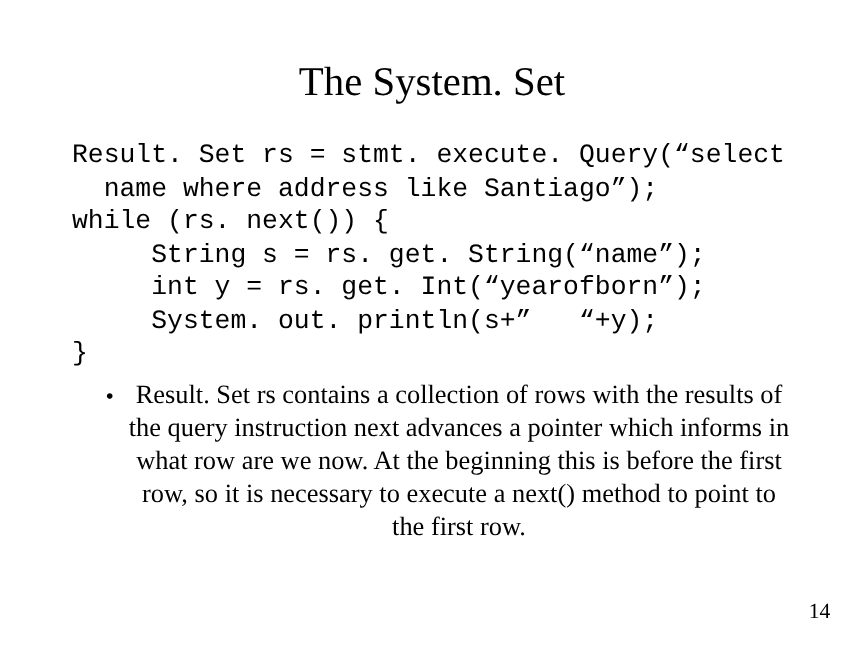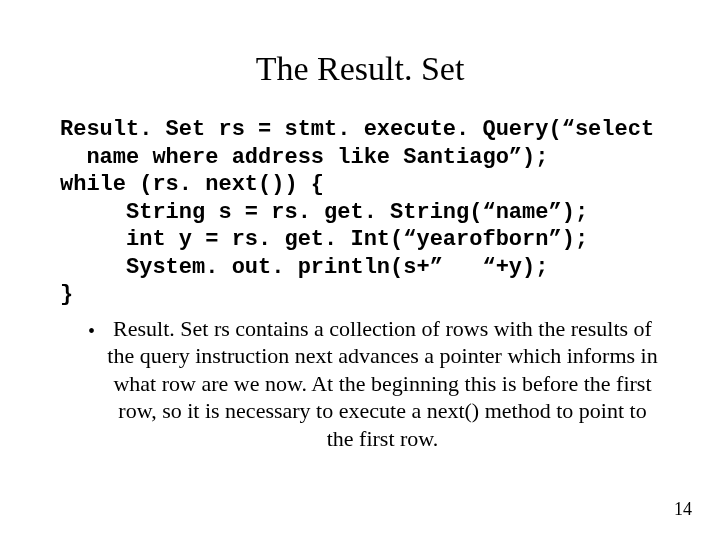--- a/index.html
+++ b/index.html
@@ -24,21 +24,20 @@
     text-align: center;
     margin: 0 0 28px 0;
     font-weight: normal;
   }
   .code {
     font-family: "Courier New", Courier, monospace;
     font-size: 22px;
     line-height: 1.25;
     white-space: pre;
     margin: 0 0 6px 0;
-    font-weight: bold;
   }
   .bullet-row {
     display: flex;
     align-items: flex-start;
     margin-top: 2px;
   }
   .bullet-dot {
     font-size: 20px;
     line-height: 1;
     margin-right: 10px;
@@ -57,21 +56,21 @@
     bottom: 20px;
     font-size: 18px;
     text-align: right;
   }
 </style>
 </head>
 <body>
 
 <div class="slide">
 
-  <h1 class="title">The Result. Set</h1>
+  <h1 class="title">The System. Set</h1>
 
   <div class="code">Result. Set rs = stmt. execute. Query(“select
   name where address like Santiago”);
 while (rs. next()) {
      String s = rs. get. String(“name”);
      int y = rs. get. Int(“yearofborn”);
      System. out. println(s+”   “+y);
 }</div>
 
   <div class="bullet-row">

